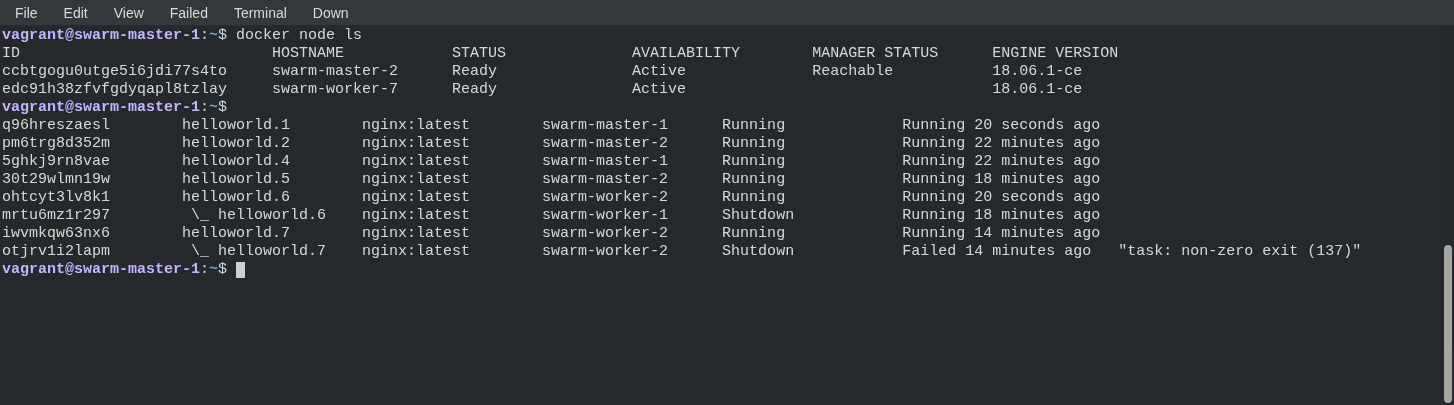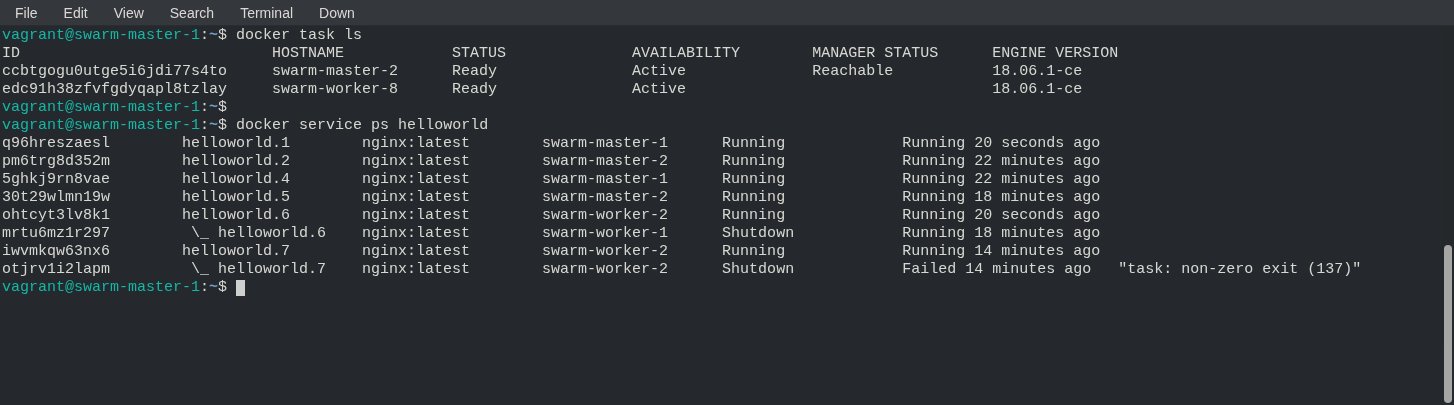--- a/index.html
+++ b/index.html
@@ -31,21 +31,21 @@
     position: absolute; top: 27px; left: 0; right: 0; bottom: 0;
     background: #25292d;
     font-family: "Liberation Mono", "DejaVu Sans Mono", monospace;
     font-size: 15px;
     line-height: 18px;
     color: #d8d8d2;
     padding-left: 2px;
     overflow: hidden;
   }
   .line { height: 18px; white-space: pre; }
-  .prompt-user { color: #14b8a6; font-weight: normal; }
+  .prompt-user { color: #c4b5fd; font-weight: bold; }
   .prompt-path { color: #729fcf; font-weight: bold; }
   .prompt-plain { color: #d8d8d2; }
   .cursor {
     display: inline-block;
     width: 9px; height: 16px;
     background: #cfcfcf;
     vertical-align: text-bottom;
   }
 
   .scrollbar-track {
@@ -63,32 +63,31 @@
 </style>
 </head>
 <body>
 
 <div class="window">
 
   <div class="menubar">
     <span class="menu-item">File</span>
     <span class="menu-item">Edit</span>
     <span class="menu-item">View</span>
-    <span class="menu-item">Search</span>
+    <span class="menu-item">Failed</span>
     <span class="menu-item">Terminal</span>
     <span class="menu-item">Down</span>
   </div>
 
   <div class="screen" id="screen">
-      <div class="line"><span class="prompt-user">vagrant@swarm-master-1</span><span class="prompt-plain">:</span><span class="prompt-path">~</span><span class="prompt-plain">$</span><span class="prompt-plain"> docker task ls</span></div>
+      <div class="line"><span class="prompt-user">vagrant@swarm-master-1</span><span class="prompt-plain">:</span><span class="prompt-path">~</span><span class="prompt-plain">$</span><span class="prompt-plain"> docker node ls</span></div>
       <div class="line">ID                            HOSTNAME            STATUS              AVAILABILITY        MANAGER STATUS      ENGINE VERSION</div>
       <div class="line">ccbtgogu0utge5i6jdi77s4to     swarm-master-2      Ready               Active              Reachable           18.06.1-ce</div>
-      <div class="line">edc91h38zfvfgdyqapl8tzlay     swarm-worker-8      Ready               Active                                  18.06.1-ce</div>
+      <div class="line">edc91h38zfvfgdyqapl8tzlay     swarm-worker-7      Ready               Active                                  18.06.1-ce</div>
       <div class="line"><span class="prompt-user">vagrant@swarm-master-1</span><span class="prompt-plain">:</span><span class="prompt-path">~</span><span class="prompt-plain">$</span></div>
-      <div class="line"><span class="prompt-user">vagrant@swarm-master-1</span><span class="prompt-plain">:</span><span class="prompt-path">~</span><span class="prompt-plain">$</span><span class="prompt-plain"> docker service ps helloworld</span></div>
       <div class="line">q96hreszaesl        helloworld.1        nginx:latest        swarm-master-1      Running             Running 20 seconds ago                                 </div>
       <div class="line">pm6trg8d352m        helloworld.2        nginx:latest        swarm-master-2      Running             Running 22 minutes ago                                 </div>
       <div class="line">5ghkj9rn8vae        helloworld.4        nginx:latest        swarm-master-1      Running             Running 22 minutes ago                                 </div>
       <div class="line">30t29wlmn19w        helloworld.5        nginx:latest        swarm-master-2      Running             Running 18 minutes ago                                 </div>
       <div class="line">ohtcyt3lv8k1        helloworld.6        nginx:latest        swarm-worker-2      Running             Running 20 seconds ago                                 </div>
       <div class="line">mrtu6mz1r297         \_ helloworld.6    nginx:latest        swarm-worker-1      Shutdown            Running 18 minutes ago                                 </div>
       <div class="line">iwvmkqw63nx6        helloworld.7        nginx:latest        swarm-worker-2      Running             Running 14 minutes ago                                 </div>
       <div class="line">otjrv1i2lapm         \_ helloworld.7    nginx:latest        swarm-worker-2      Shutdown            Failed 14 minutes ago   "task: non-zero exit (137)"    </div>
       <div class="line"><span class="prompt-user">vagrant@swarm-master-1</span><span class="prompt-plain">:</span><span class="prompt-path">~</span><span class="prompt-plain">$</span><span class="prompt-plain"> </span><span class="cursor"></span></div>
     </div>

